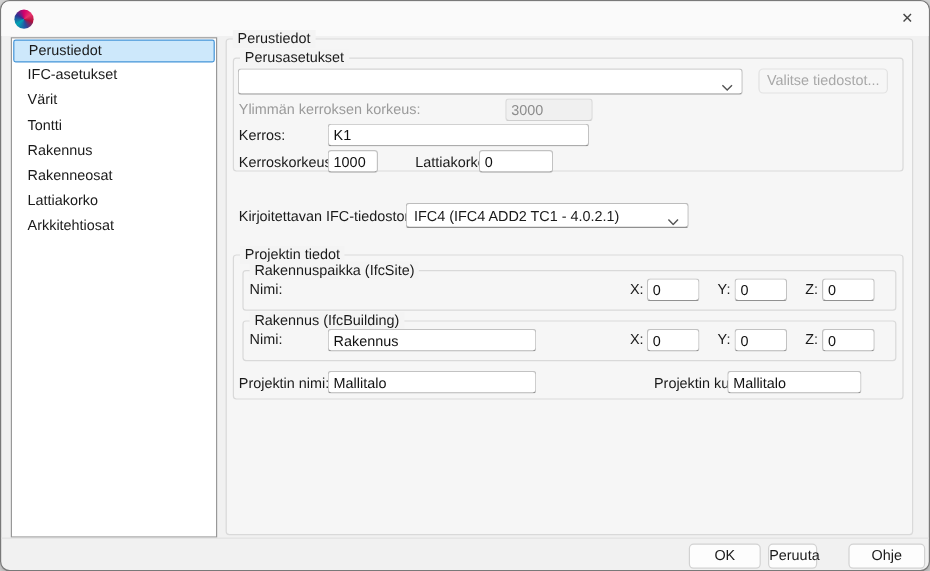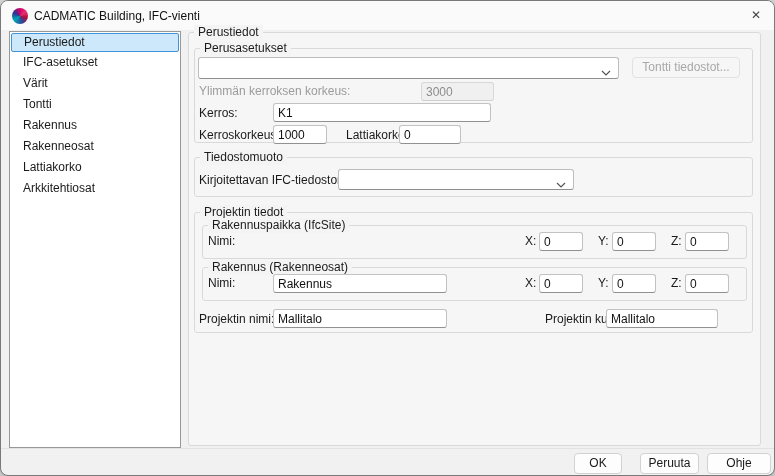--- a/index.html
+++ b/index.html
@@ -48,21 +48,20 @@
   .btn.disabled { color:#a8a8a8; background:#f6f6f6; border-color:#e2e2e2; }
   .footer-sep { position:absolute; left:0; right:0; top:447px; height:1px; background:#e2e2e2; }
 </style>
 </head>
 <body>
 
 <div class="dialog">
 
   <div class="titlebar">
     <span class="app-icon"></span>
-    <span class="title">CADMATIC Building, IFC-vienti</span>
     <span class="close-btn">✕</span>
   </div>
 
   <div class="listbox">
     <div class="list-item selected">Perustiedot</div>
     <div class="list-item">IFC-asetukset</div>
     <div class="list-item">Värit</div>
     <div class="list-item">Tontti</div>
     <div class="list-item">Rakennus</div>
     <div class="list-item">Rakenneosat</div>
@@ -77,38 +76,36 @@
   <div class="group" style="left:193px; top:47px; width:559px; height:95px;">
     <span class="glabel">Perusasetukset</span>
   </div>
   <div class="combo" style="left:197px; top:56px; width:421px;">
     <span class="chev">
       <svg width="10" height="6" viewBox="0 0 10 6">
           <path d="M1 1 L5 5 L9 1" stroke="#555" stroke-width="1.2" fill="none"></path>
         </svg>
     </span>
   </div>
-  <div class="btn disabled" style="left:631px; top:56px; width:108px;">Tontti tiedostot...</div>
+  <div class="btn disabled" style="left:631px; top:56px; width:108px;">Valitse tiedostot...</div>
 
   <span class="txt dim" style="left:198px; top:83px;">Ylimmän kerroksen korkeus:</span>
   <input class="field dis" style="left: 420px; top: 81px; width: 73px;" value="3000">
 
   <span class="txt" style="left:198px; top:105px;">Kerros:</span>
   <input class="field" style="left: 272px; top: 102px; width: 218px;" value="K1">
 
   <span class="txt" style="left:198px; top:127px;">Kerroskorkeus:</span>
-  <input class="field" style="left: 272px; top: 124px; width: 54px;" value="1000">
+  <input class="field" style="left: 272px; top: 124px; width: 42px;" value="1000">
   <span class="txt" style="left:345px; top:127px;">Lattiakorko:</span>
   <input class="field" style="left: 398px; top: 124px; width: 62px;" value="0">
 
-  <div class="group" style="left:193px; top:156px; width:559px; height:40px;">
-    <span class="glabel">Tiedostomuoto</span>
-  </div>
   <span class="txt" style="left:198px; top:172px;">Kirjoitettavan IFC-tiedoston muoto:</span>
   <div class="combo" style="left:337px; top:168px; width:236px; height:21px;">
+    <span class="cval">IFC4 (IFC4 ADD2 TC1 - 4.0.2.1)</span>
     <span class="chev">
       <svg width="10" height="6" viewBox="0 0 10 6">
           <path d="M1 1 L5 5 L9 1" stroke="#555" stroke-width="1.2" fill="none"></path>
         </svg>
     </span>
   </div>
 
   <div class="group" style="left:193px; top:211px; width:559px; height:121px;">
     <span class="glabel">Projektin tiedot</span>
   </div>
@@ -118,34 +115,34 @@
   </div>
   <span class="txt" style="left:207px; top:233px;">Nimi:</span>
   <span class="txt" style="left:524px; top:233px;">X:</span>
   <input class="field" style="left: 538px; top: 231px; width: 44px;" value="0">
   <span class="txt" style="left:597px; top:233px;">Y:</span>
   <input class="field" style="left: 611px; top: 231px; width: 44px;" value="0">
   <span class="txt" style="left:670px; top:233px;">Z:</span>
   <input class="field" style="left: 684px; top: 231px; width: 44px;" value="0">
 
   <div class="group" style="left:201px; top:266px; width:545px; height:34px;">
-    <span class="glabel">Rakennus (Rakenneosat)</span>
+    <span class="glabel">Rakennus (IfcBuilding)</span>
   </div>
   <span class="txt" style="left:207px; top:275px;">Nimi:</span>
   <input class="field" style="left: 272px; top: 273px; width: 174px;" value="Rakennus">
   <span class="txt" style="left:524px; top:275px;">X:</span>
   <input class="field" style="left: 538px; top: 273px; width: 44px;" value="0">
   <span class="txt" style="left:597px; top:275px;">Y:</span>
   <input class="field" style="left: 611px; top: 273px; width: 44px;" value="0">
   <span class="txt" style="left:670px; top:275px;">Z:</span>
   <input class="field" style="left: 684px; top: 273px; width: 44px;" value="0">
 
   <span class="txt" style="left:198px; top:311px;">Projektin nimi:</span>
   <input class="field" style="left: 272px; top: 308px; width: 174px;" value="Mallitalo">
   <span class="txt" style="left:544px; top:311px;">Projektin kuvaus:</span>
   <input class="field" style="left: 605px; top: 308px; width: 112px;" value="Mallitalo">
 
   <div class="footer-sep"></div>
-  <div class="btn" style="left:573px; top:452px; width:48px;">OK</div>
-  <div class="btn" style="left:639px; top:452px; width:59px;">Peruuta</div>
+  <div class="btn" style="left:573px; top:452px; width:60px;">OK</div>
+  <div class="btn" style="left:639px; top:452px; width:41px;">Peruuta</div>
   <div class="btn" style="left:706px; top:452px; width:64px;">Ohje</div>
 
 </div>
 
 </body></html>

